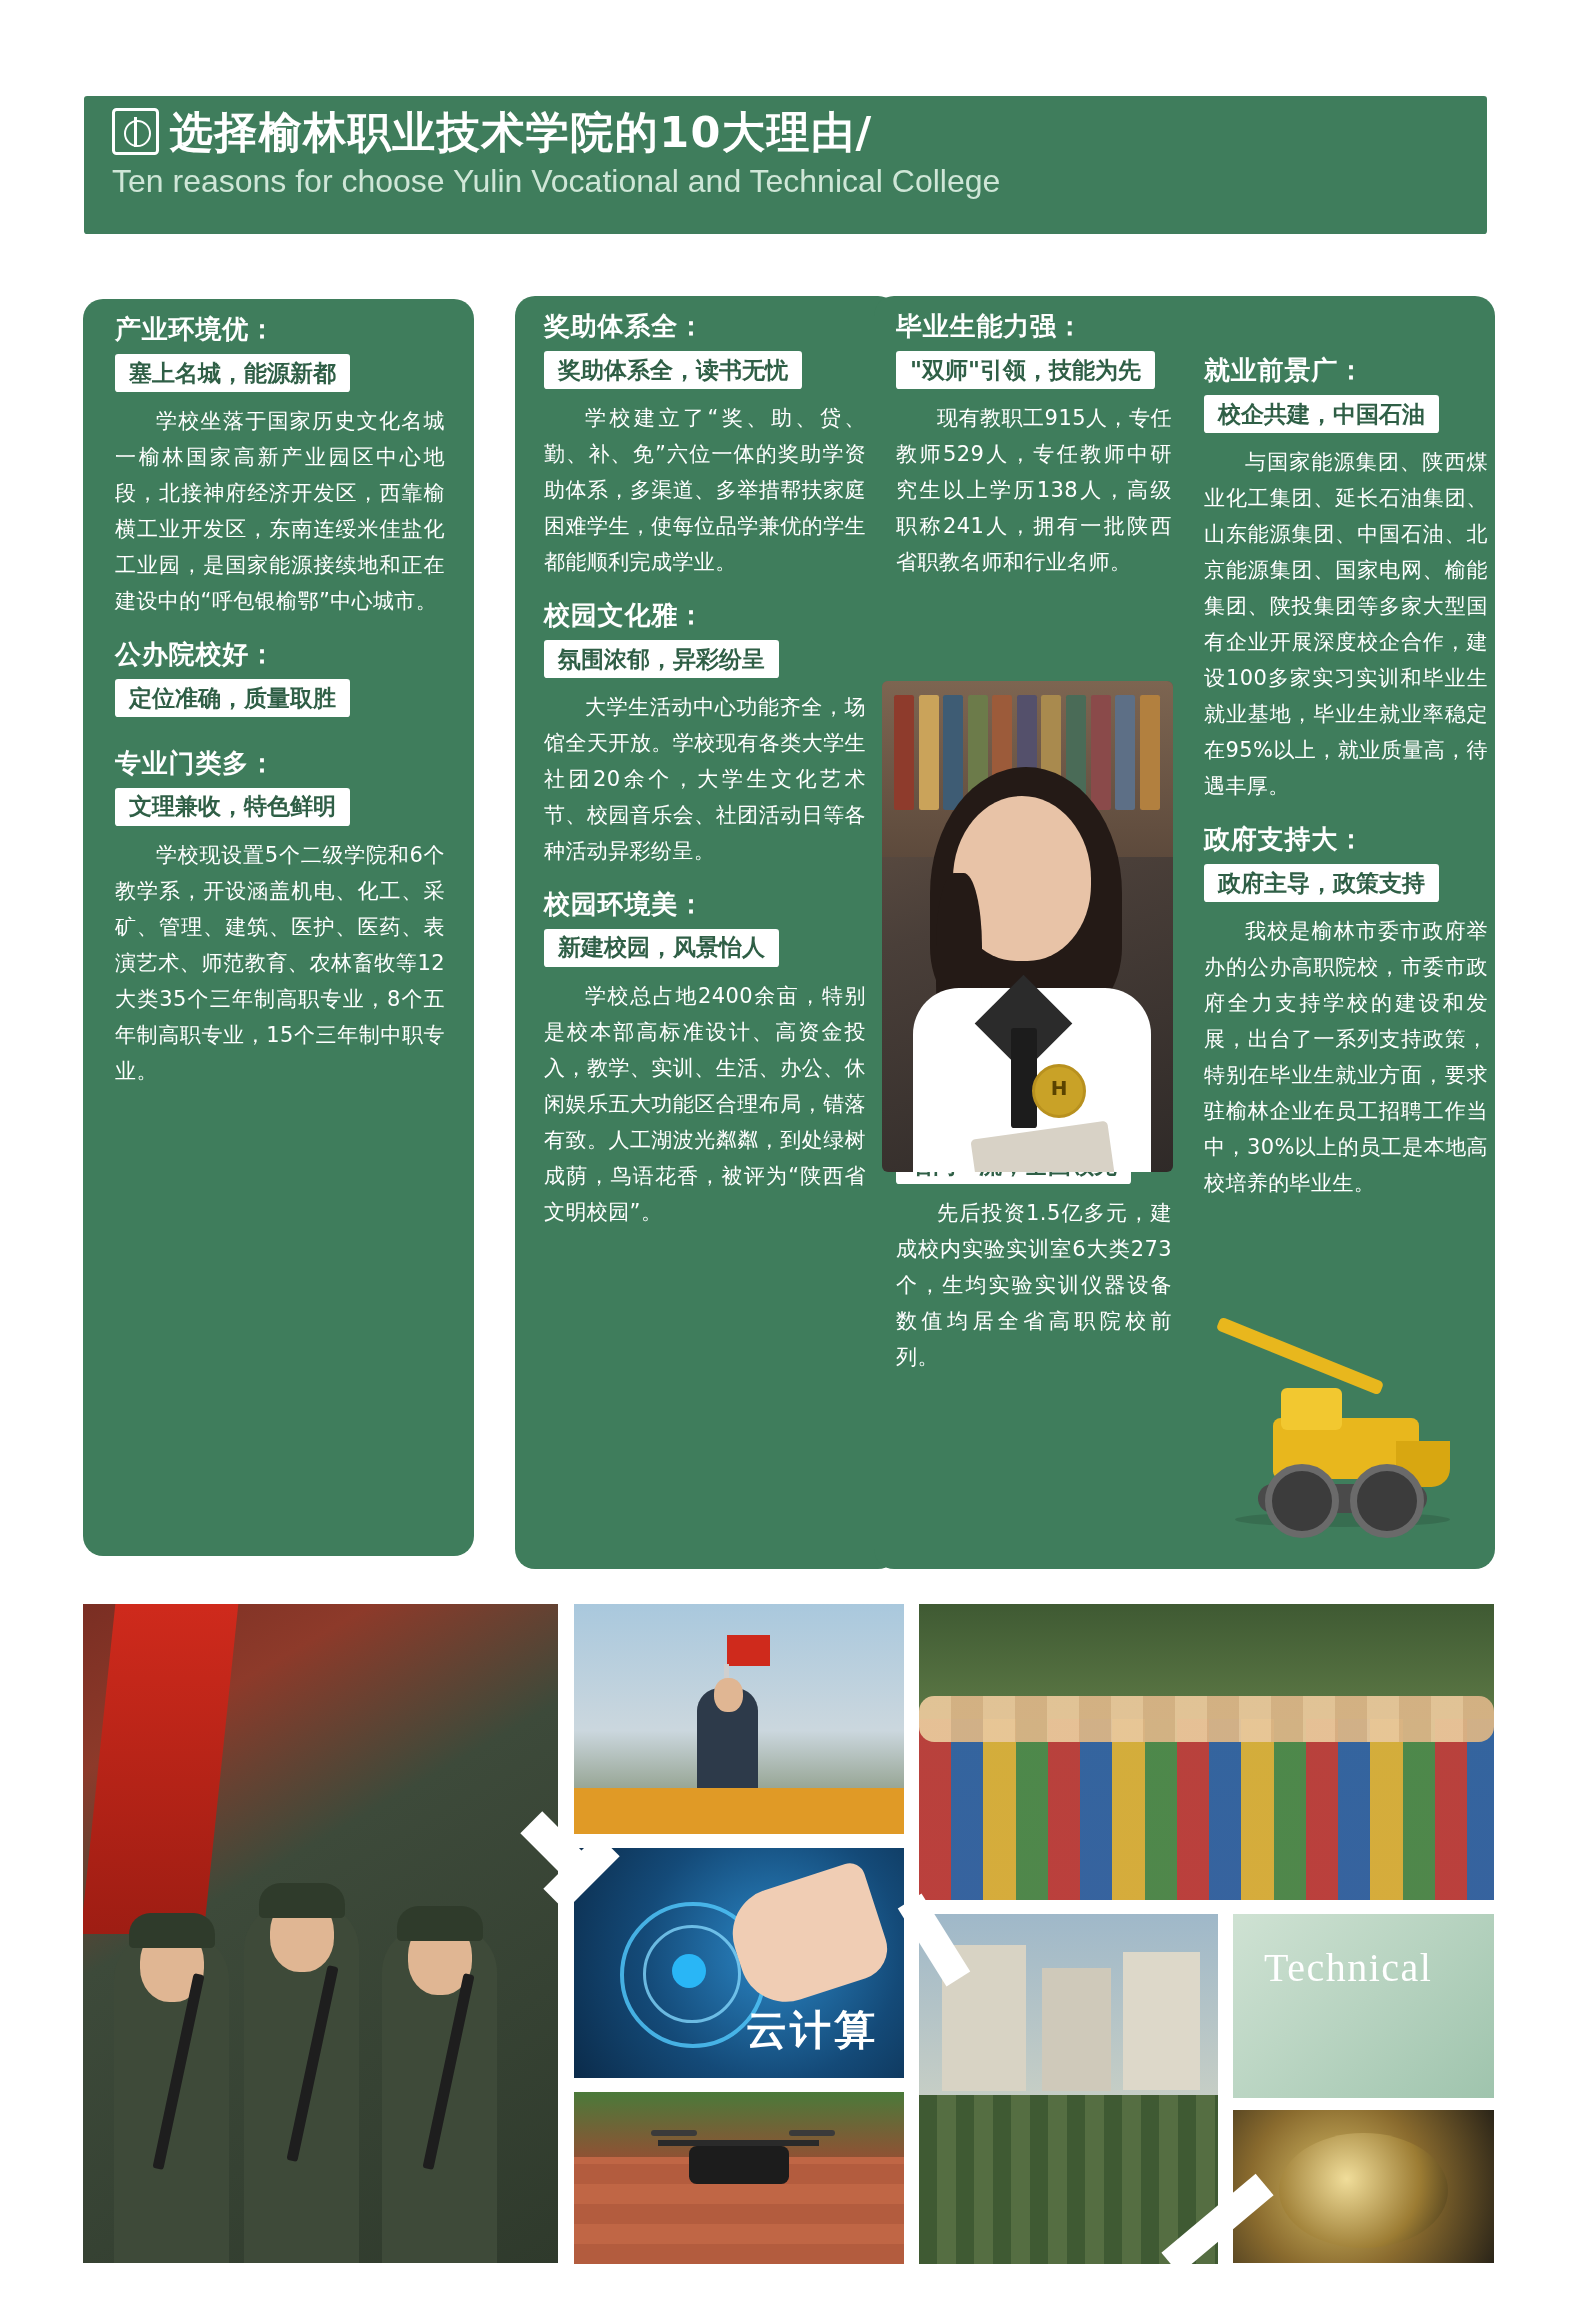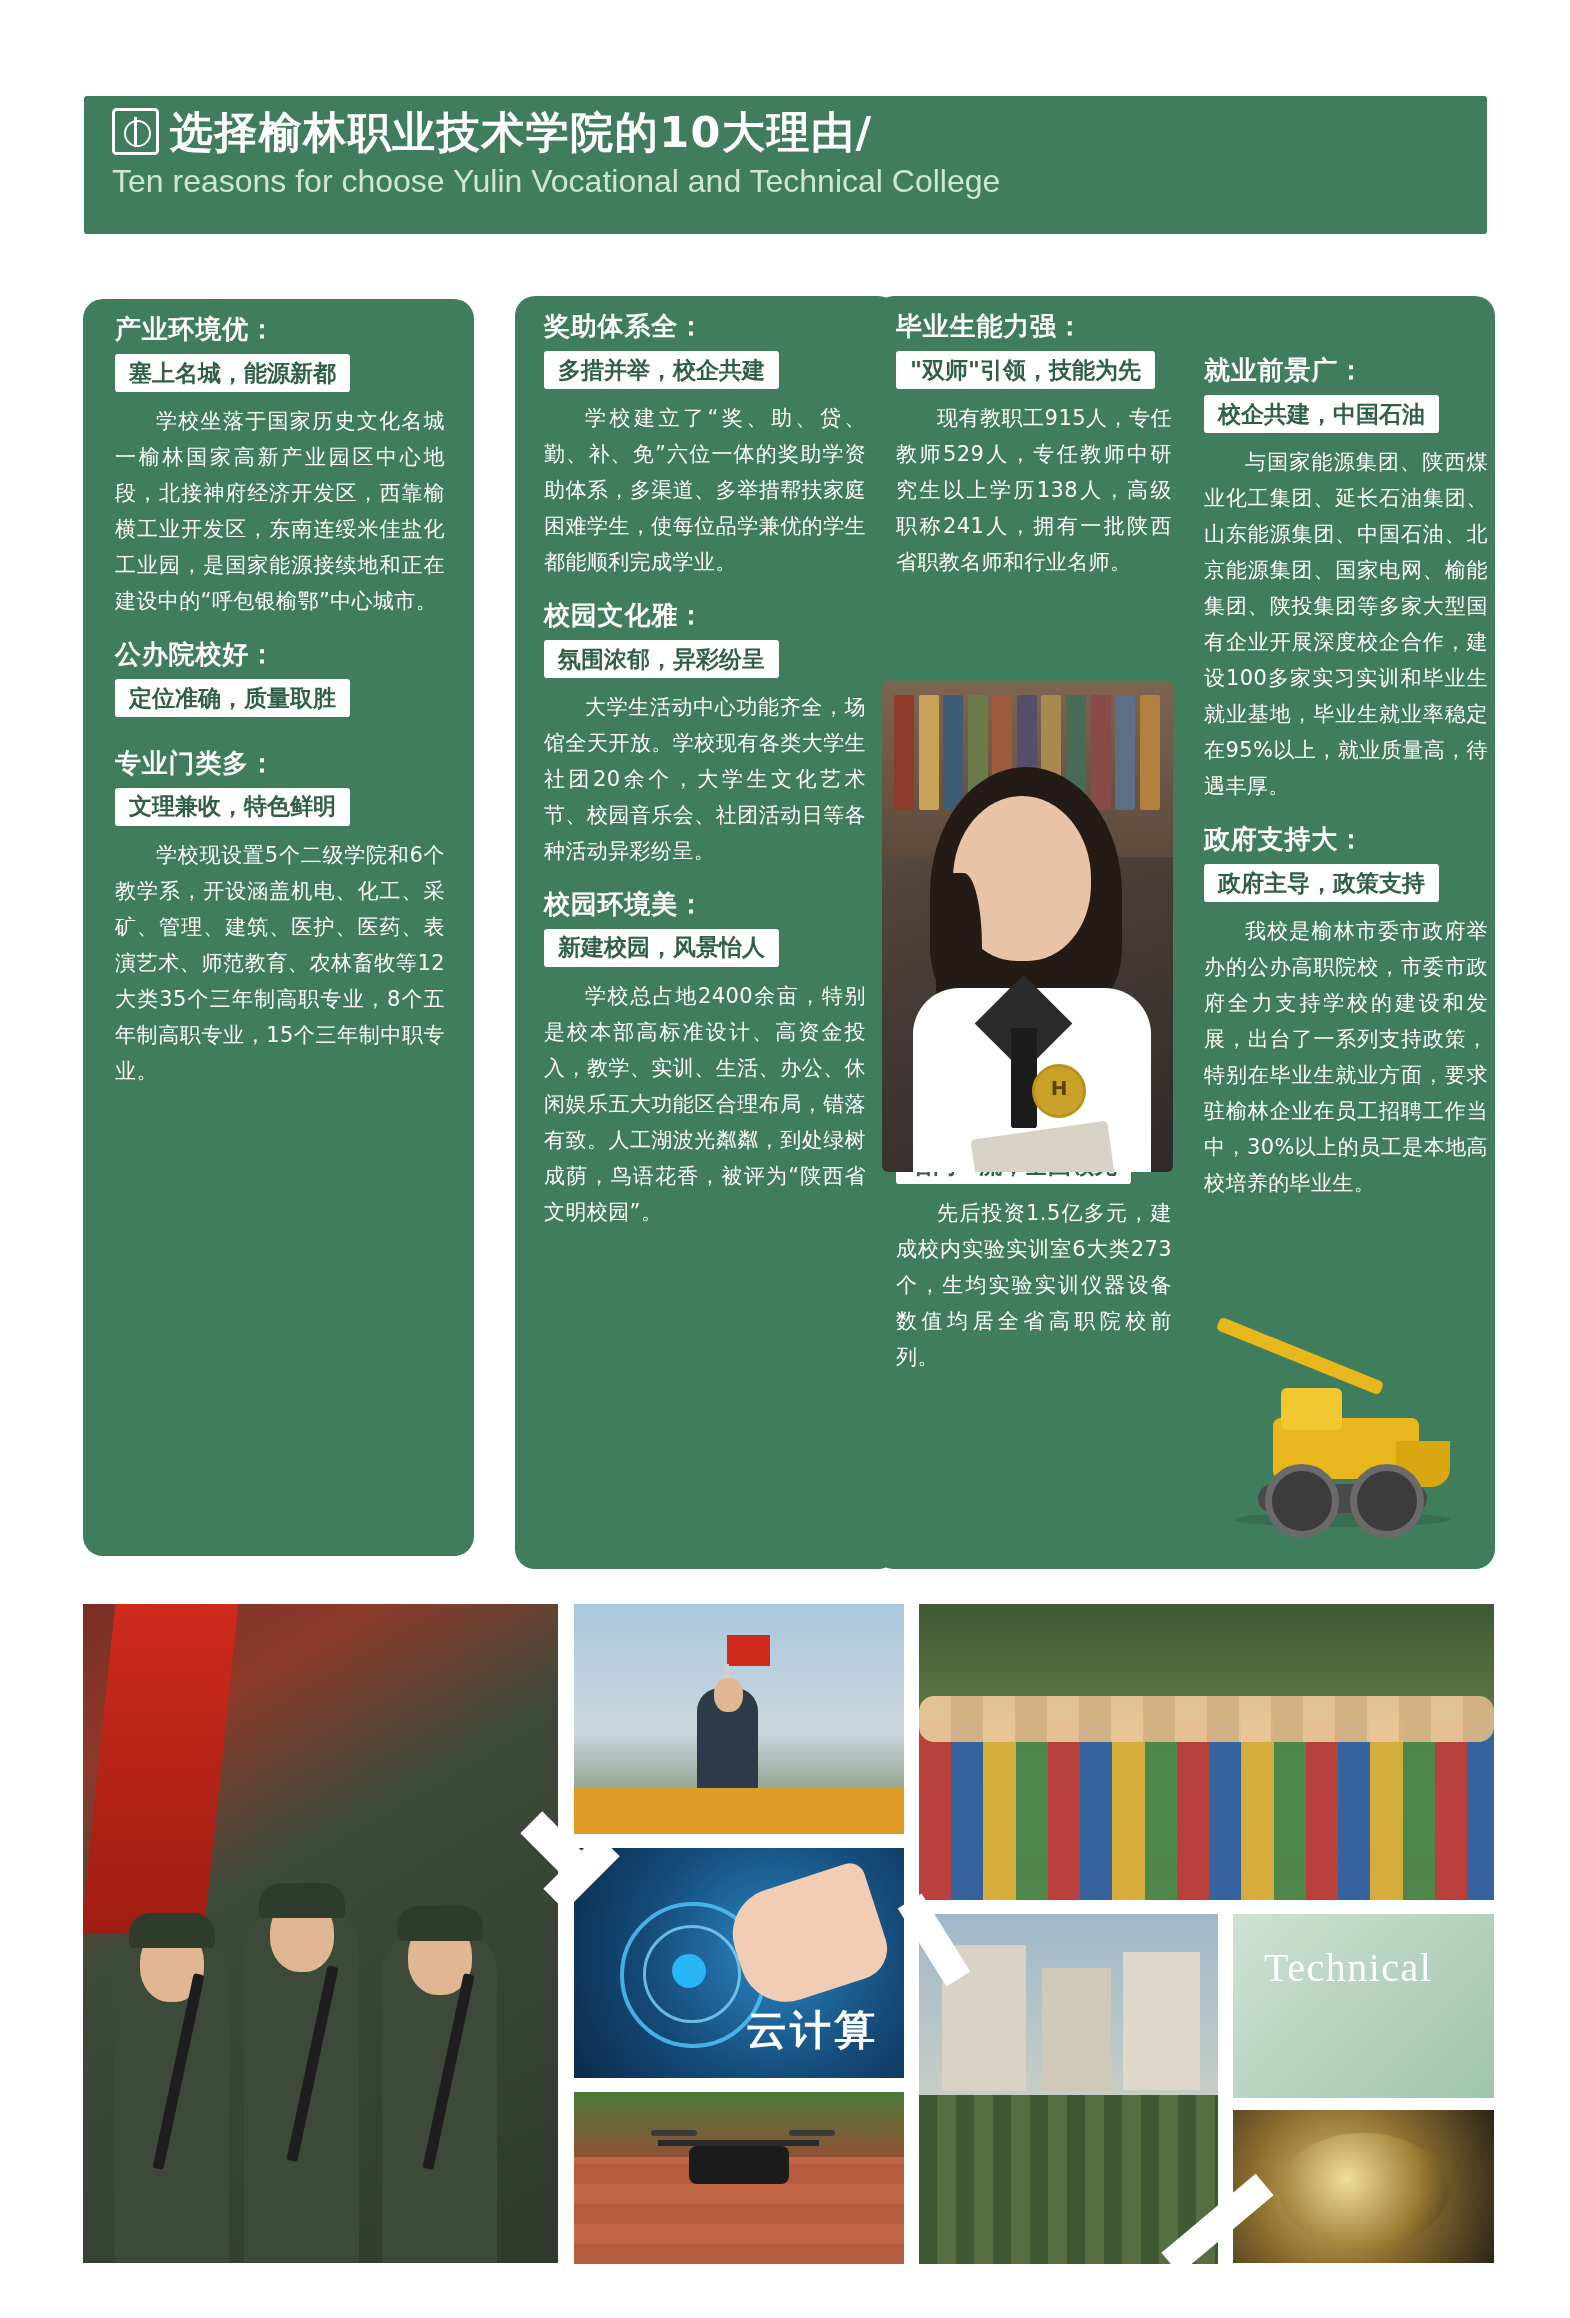--- a/index.html
+++ b/index.html
@@ -201,21 +201,21 @@
   <div class="blk">
     <div class="blk-title">专业门类多：</div>
     <div class="blk-tag">文理兼收，特色鲜明</div>
     <div class="blk-body">学校现设置5个二级学院和6个教学系，开设涵盖机电、化工、采矿、管理、建筑、医护、医药、表演艺术、师范教育、农林畜牧等12大类35个三年制高职专业，8个五年制高职专业，15个三年制中职专业。</div>
   </div>
 </div>
 
 <div class="col" id="col2">
   <div class="blk">
     <div class="blk-title">奖助体系全：</div>
-    <div class="blk-tag">多措并举，校企共建</div>
+    <div class="blk-tag">奖助体系全，读书无忧</div>
     <div class="blk-body">学校建立了“奖、助、贷、勤、补、免”六位一体的奖助学资助体系，多渠道、多举措帮扶家庭困难学生，使每位品学兼优的学生都能顺利完成学业。</div>
   </div>
   <div class="blk">
     <div class="blk-title">校园文化雅：</div>
     <div class="blk-tag">氛围浓郁，异彩纷呈</div>
     <div class="blk-body">大学生活动中心功能齐全，场馆全天开放。学校现有各类大学生社团20余个，大学生文化艺术节、校园音乐会、社团活动日等各种活动异彩纷呈。</div>
   </div>
   <div class="blk">
     <div class="blk-title">校园环境美：</div>
     <div class="blk-tag">新建校园，风景怡人</div>

